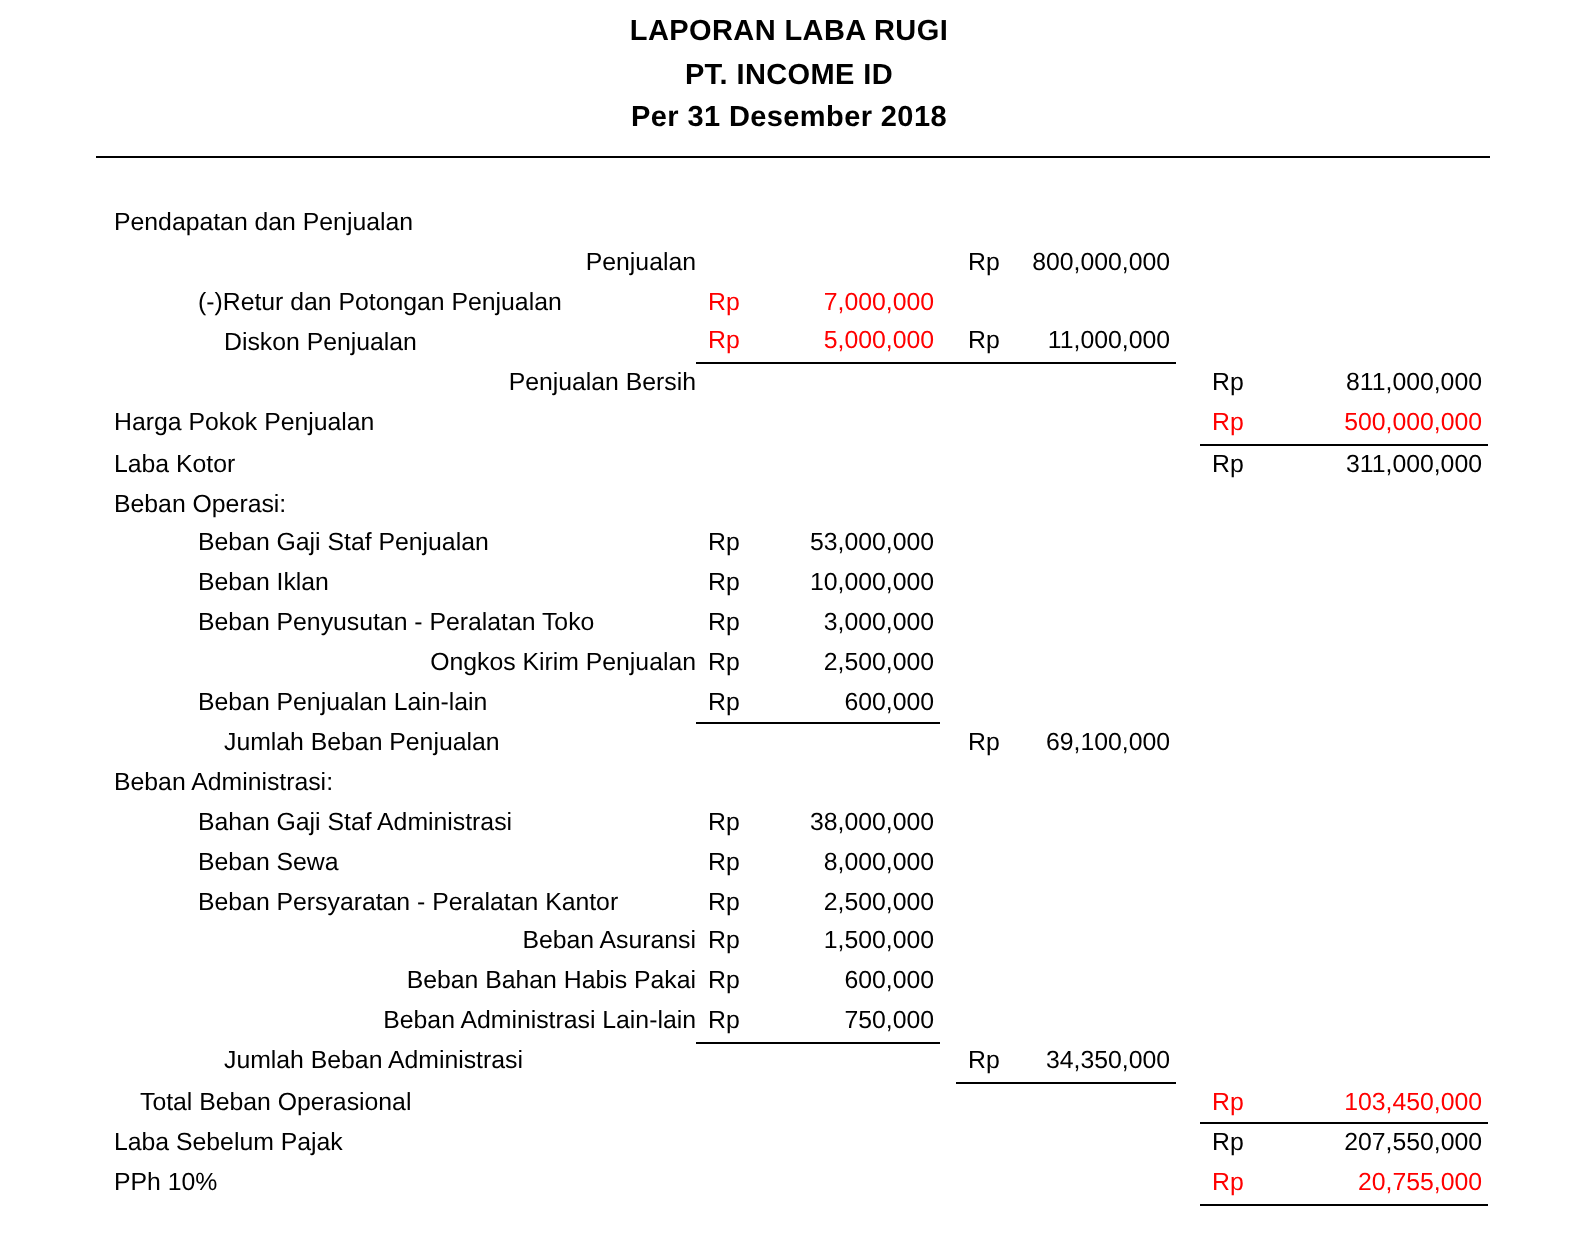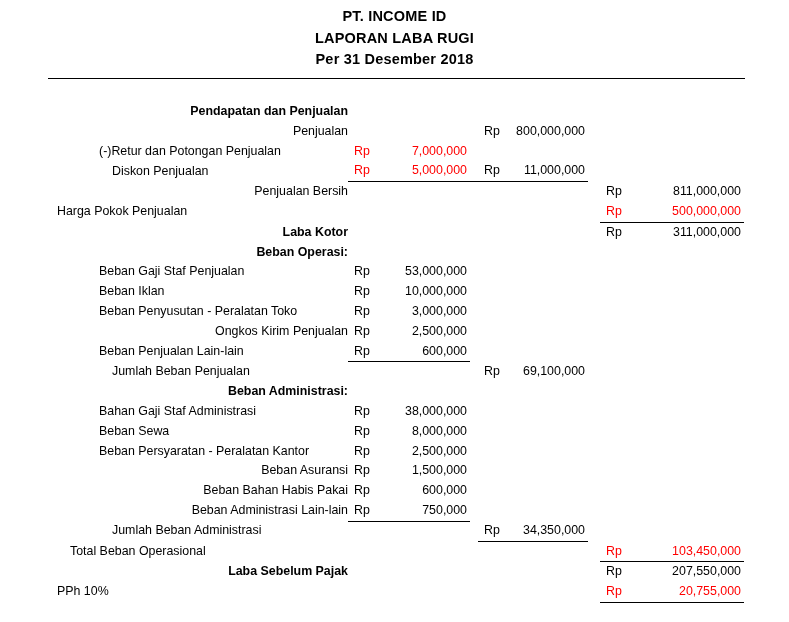--- a/index.html
+++ b/index.html
@@ -75,21 +75,21 @@
   .lbl {
     padding-left: 57px !important;
   }
   
   .i0 { padding-left: 57px !important; }
   .i1 { padding-left: 70px !important; }
   .i2 { padding-left: 95px !important; text-align: right; }
   .i3 { padding-left: 99px !important; }
   .i4 { padding-left: 112px !important; margin-left: 23px; }
 
-  .bold { font-weight: bold; text-align: right; }
+  .bold { font-weight: normal; }
   .red  { color: #ff0000; }
 
   .cur {
     text-align: left;
     padding-left: 6px !important;
   }
   .val {
     text-align: right;
     padding-right: 3px !important;
   }
@@ -98,22 +98,22 @@
   .ul { border-bottom: 1.3px solid #000000; }
 
   .spacer-row td { height: 9px; line-height: 9px; }
 </style>
 </head>
 <body>
 
 <div class="sheet">
 
   <div class="titles">
+    <div class="title-line">LAPORAN LABA RUGI</div>
     <div class="title-line">PT. INCOME ID</div>
-    <div class="title-line">LAPORAN LABA RUGI</div>
     <div class="title-line">Per 31 Desember 2018</div>
   </div>
 
   <div class="header-rule"></div>
 
   <table class="statement">
     <colgroup>
       <col class="c-label">
         <col class="c-cur1">
         <col class="c-val1">

